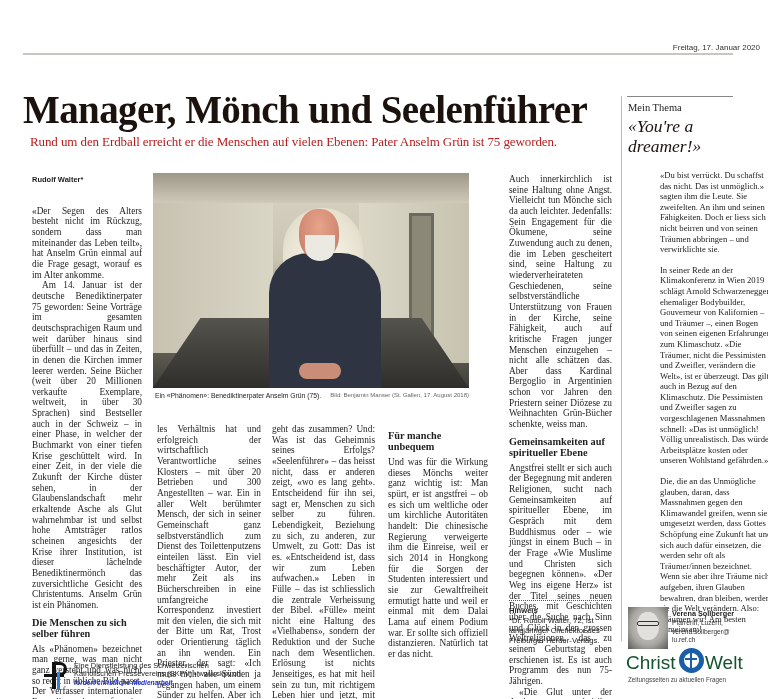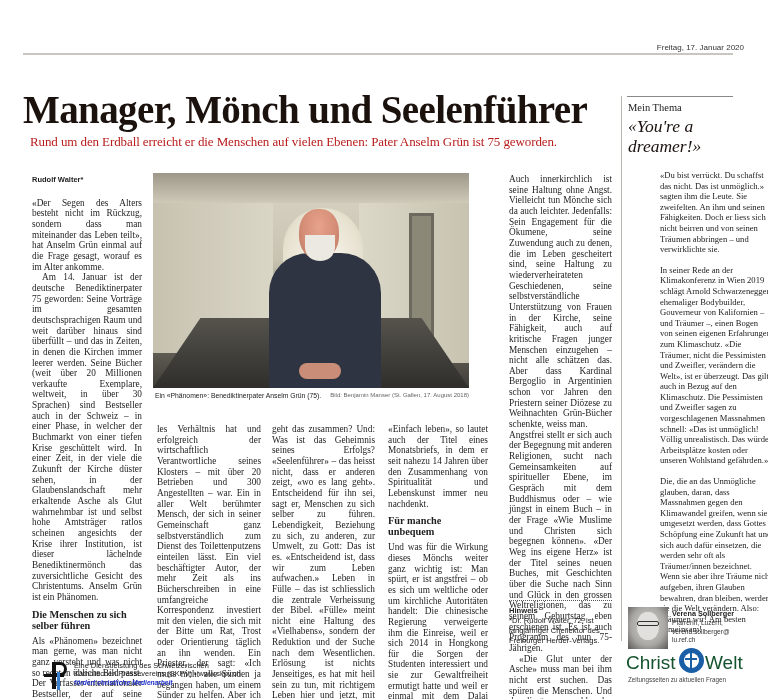--- a/index.html
+++ b/index.html
@@ -1,34 +1,34 @@
 <!DOCTYPE html>
 <html><head>
 <meta charset="utf-8">
 <style>
   * { box-sizing: border-box; margin: 0; padding: 0; }
   html, body { width: 768px; height: 699px; background: #ffffff; overflow: hidden; }
   body { position: relative; font-family: "DejaVu Serif", serif; color: #1a1a1a; }
-  .date-text { position: absolute; top: 43px; left: 612px; width: 132px; text-align: right;
+  .date-text { position: absolute; top: 43px; left: 628px; width: 132px; text-align: right;
     font-family: "Liberation Sans", sans-serif; font-size: 8px; color: #333; }
   .top-rule { position: absolute; top: 53px; left: 23px; width: 710px; height: 2px; background: #c9c6c2; }
 
   .headline { position: absolute; top: 90px; left: 23px; width: 600px;
     font-family: "Liberation Serif", serif; font-weight: bold; font-size: 39px; line-height: 40px;
     letter-spacing: -0.6px; color: #1b120e; }
   .subline { position: absolute; top: 134px; left: 30px; width: 600px;
     font-family: "Liberation Serif", serif; font-size: 13px; color: #b91c1c; letter-spacing: -0.1px; }
 
   .col { position: absolute; font-family: "Liberation Serif", serif; font-size: 9.3px; line-height: 10.65px;
     color: #1e1e1e; text-align: justify; hyphens: auto; }
   .col p { margin: 0; }
   .col p.indent { text-indent: 10px; }
   .col h3 { font-family: "Liberation Serif", serif; font-weight: bold; font-size: 10.3px; line-height: 11px;
     margin: 6px 0 5px 0; text-align: left; }
-  .author { font-family: "Liberation Sans", sans-serif; font-weight: bold; font-size: 7.5px; margin-bottom: 12px; display:block; }
+  .author { font-family: "Liberation Sans", sans-serif; font-weight: bold; font-size: 7.5px; margin-bottom: 20px; display:block; }
 
   .c1 { left: 32px; top: 175px; width: 110px; }
   .c2 { left: 157px; top: 424px; width: 104px; }
   .c3 { left: 272px; top: 424px; width: 103px; }
   .c4 { left: 388px; top: 424px; width: 100px; }
   .c5 { left: 509px; top: 174px; width: 103px; }
 
   .photo { position: absolute; left: 153px; top: 173px; width: 316px; height: 215px; overflow: hidden;
     background: linear-gradient(180deg, #d9d5c6 0%, #c9c4b2 40%, #7a7668 70%, #3e3c38 100%); }
   .photo .ceiling { position:absolute; left:0; top:0; width:100%; height:30px; background: linear-gradient(180deg,#9c9788,#cfcab8); }
@@ -126,27 +126,27 @@
 
 <div class="col c2">
   <p>les Verhältnis hat und erfolgreich der wirtschaftlich Verantwortliche seines Klosters – mit über 20 Betrieben und 300 Angestellten – war. Ein in aller Welt berühmter Mensch, der sich in seiner Gemeinschaft ganz selbstverständlich zum Dienst des Toilettenputzens einteilen lässt. Ein viel beschäftigter Autor, der mehr Zeit als ins Bücherschreiben in eine umfangreiche Korrespondenz investiert mit den vielen, die sich mit der Bitte um Rat, Trost oder Orientierung täglich an ihn wenden. Ein Priester, der sagt: «Ich muss nicht alle Sünden ja begangen haben, um einem Sünder zu helfen. Aber ich muss darum wissen, dass ich dazu fähig wäre.» Manager, Mönch und Seelenführer. Wie</p>
 </div>
 
 <div class="col c3">
   <p>geht das zusammen? Und: Was ist das Geheimnis seines Erfolgs? «Seelenführer» – das heisst nicht, dass er anderen zeigt, «wo es lang geht». Entscheidend für ihn sei, sagt er, Menschen zu sich selber zu führen. Lebendigkeit, Beziehung zu sich, zu anderen, zur Umwelt, zu Gott: Das ist es. «Entscheidend ist, dass wir zum Leben aufwachen.» Leben in Fülle – das ist schliesslich die zentrale Verheissung der Bibel. «Fülle» meint nicht eine Haltung des «Vielhabens», sondern der Reduktion und der Suche nach dem Wesentlichen. Erlösung ist nichts Jenseitiges, es hat mit heil sein zu tun, mit richtigem Leben hier und jetzt, mit der Erfahrung von Glück, mit «einfach leben».</p>
 </div>
 
 <div class="col c4">
-  <p>«Einfach leben», so lautet auch der Titel eines Monatsbriefs, in dem er seit nahezu 14 Jahren über den Zusammenhang von Spiritualität und Lebenskunst immer neu nachdenkt.</p>
   <h3>Für manche unbequem</h3>
   <p>Und was für die Wirkung dieses Mönchs weiter ganz wichtig ist: Man spürt, er ist angstfrei – ob es sich um weltliche oder um kirchliche Autoritäten handelt: Die chinesische Regierung verweigerte ihm die Einreise, weil er sich 2014 in Hongkong für die Sorgen der Studenten interessiert und sie zur Gewaltfreiheit ermutigt hatte und weil er einmal mit dem Dalai Lama auf einem Podium war. Er sollte sich offiziell distanzieren. Natürlich tat er das nicht.</p>
 </div>
 
 <div class="col c5">
   <p>Auch innerkirchlich ist seine Haltung ohne Angst. Vielleicht tun Mönche sich da auch leichter. Jedenfalls: Sein Engagement für die Ökumene, seine Zuwendung auch zu denen, die im Leben gescheitert sind, seine Haltung zu wiederverheirateten Geschiedenen, seine selbstverständliche Unterstützung von Frauen in der Kirche, seine Fähigkeit, auch auf kritische Fragen junger Menschen einzugehen – nicht alle schätzen das. Aber dass Kardinal Bergoglio in Argentinien schon vor Jahren den Priestern seiner Diözese zu Weihnachten Grün-Bücher schenkte, weiss man.</p>
+  <h3>Gemeinsamkeiten auf spiritueller Ebene</h3>
   <p>Angstfrei stellt er sich auch der Begegnung mit anderen Religionen, sucht nach Gemeinsamkeiten auf spiritueller Ebene, im Gespräch mit dem Buddhismus oder – wie jüngst in einem Buch – in der Frage «Wie Muslime und Christen sich begegnen können». «Der Weg ins eigene Herz» ist der Titel seines neuen Buches, mit Geschichten über die Suche nach Sinn und Glück in den grossen Weltreligionen, das zu seinem Geburtstag eben erschienen ist. Es ist auch Programm des nun 75-Jährigen.</p>
   <p class="indent">«Die Glut unter der Asche» muss man bei ihm nicht erst suchen. Das spüren die Menschen. Und da liegt es wohl, das Geheimnis des «Phänomens Anselm Grün».</p>
 </div>
 
 <div class="hinweis">
   <span class="h-title">Hinweis</span>
   <span>*Dr. Rudolf Walter, 72, ist langjähriger Cheflektor des Freiburger Herder-Verlags.</span>
 </div>
 
 <div class="sidebar-rule"></div>

